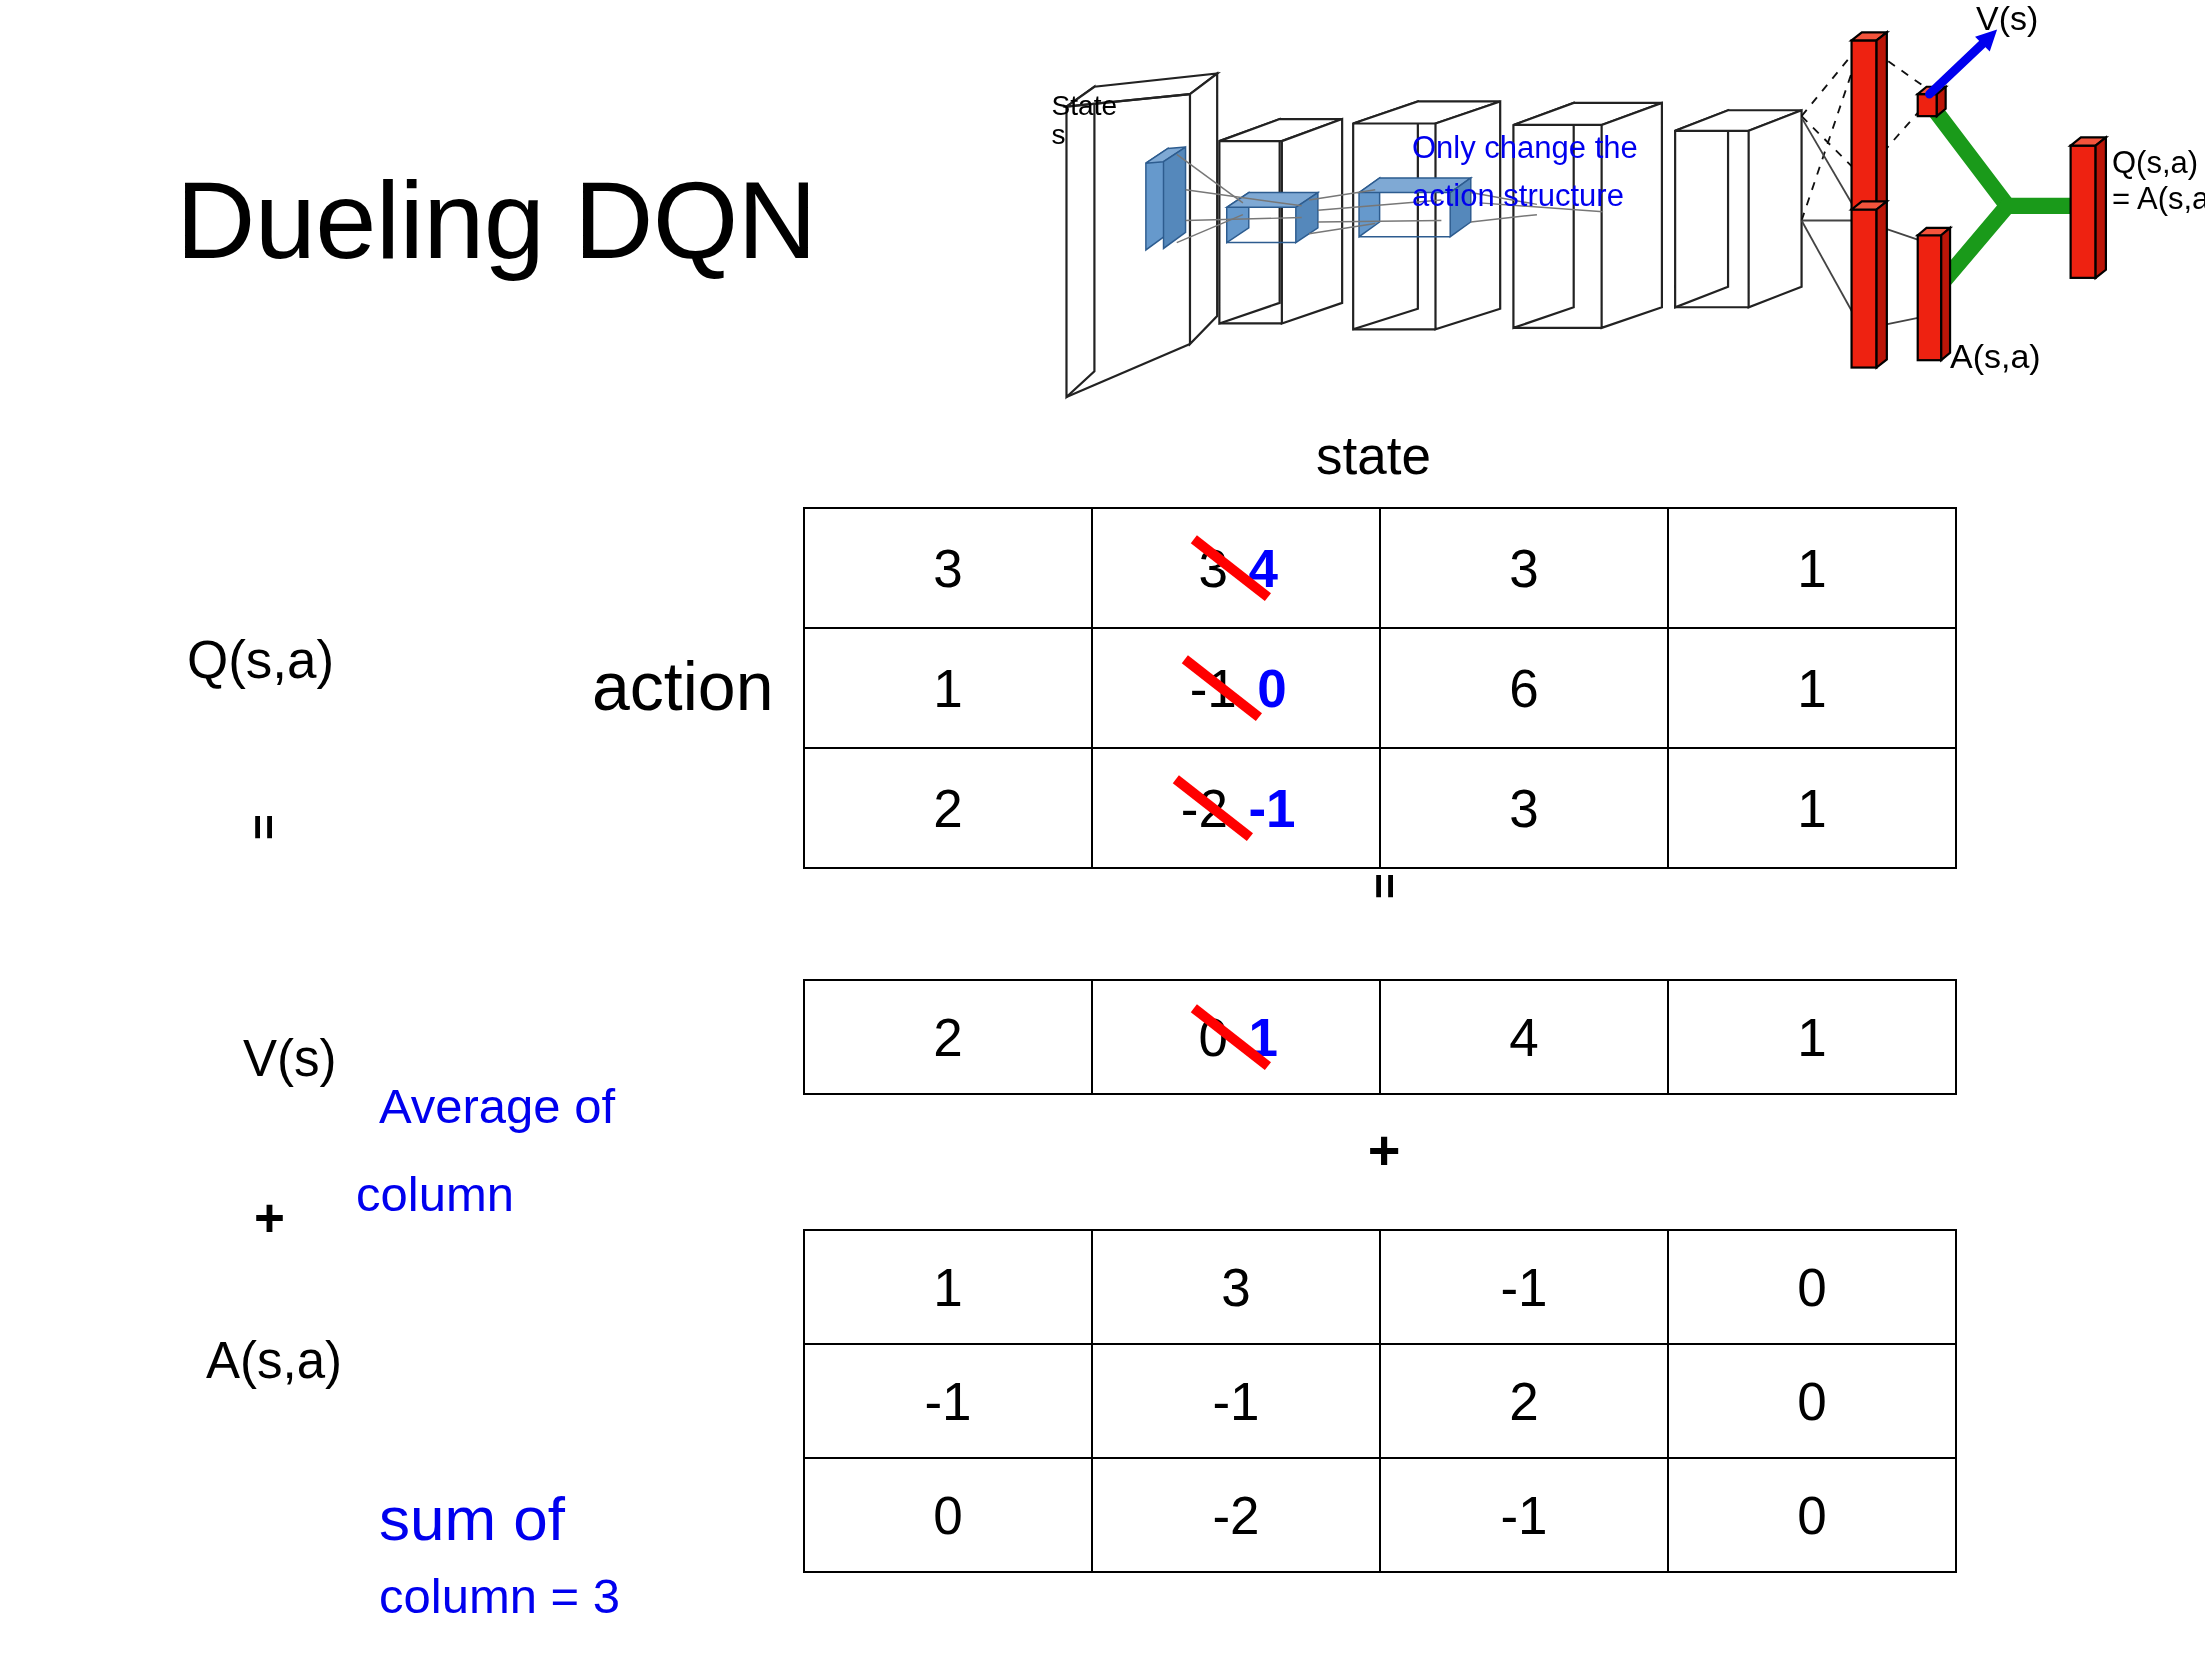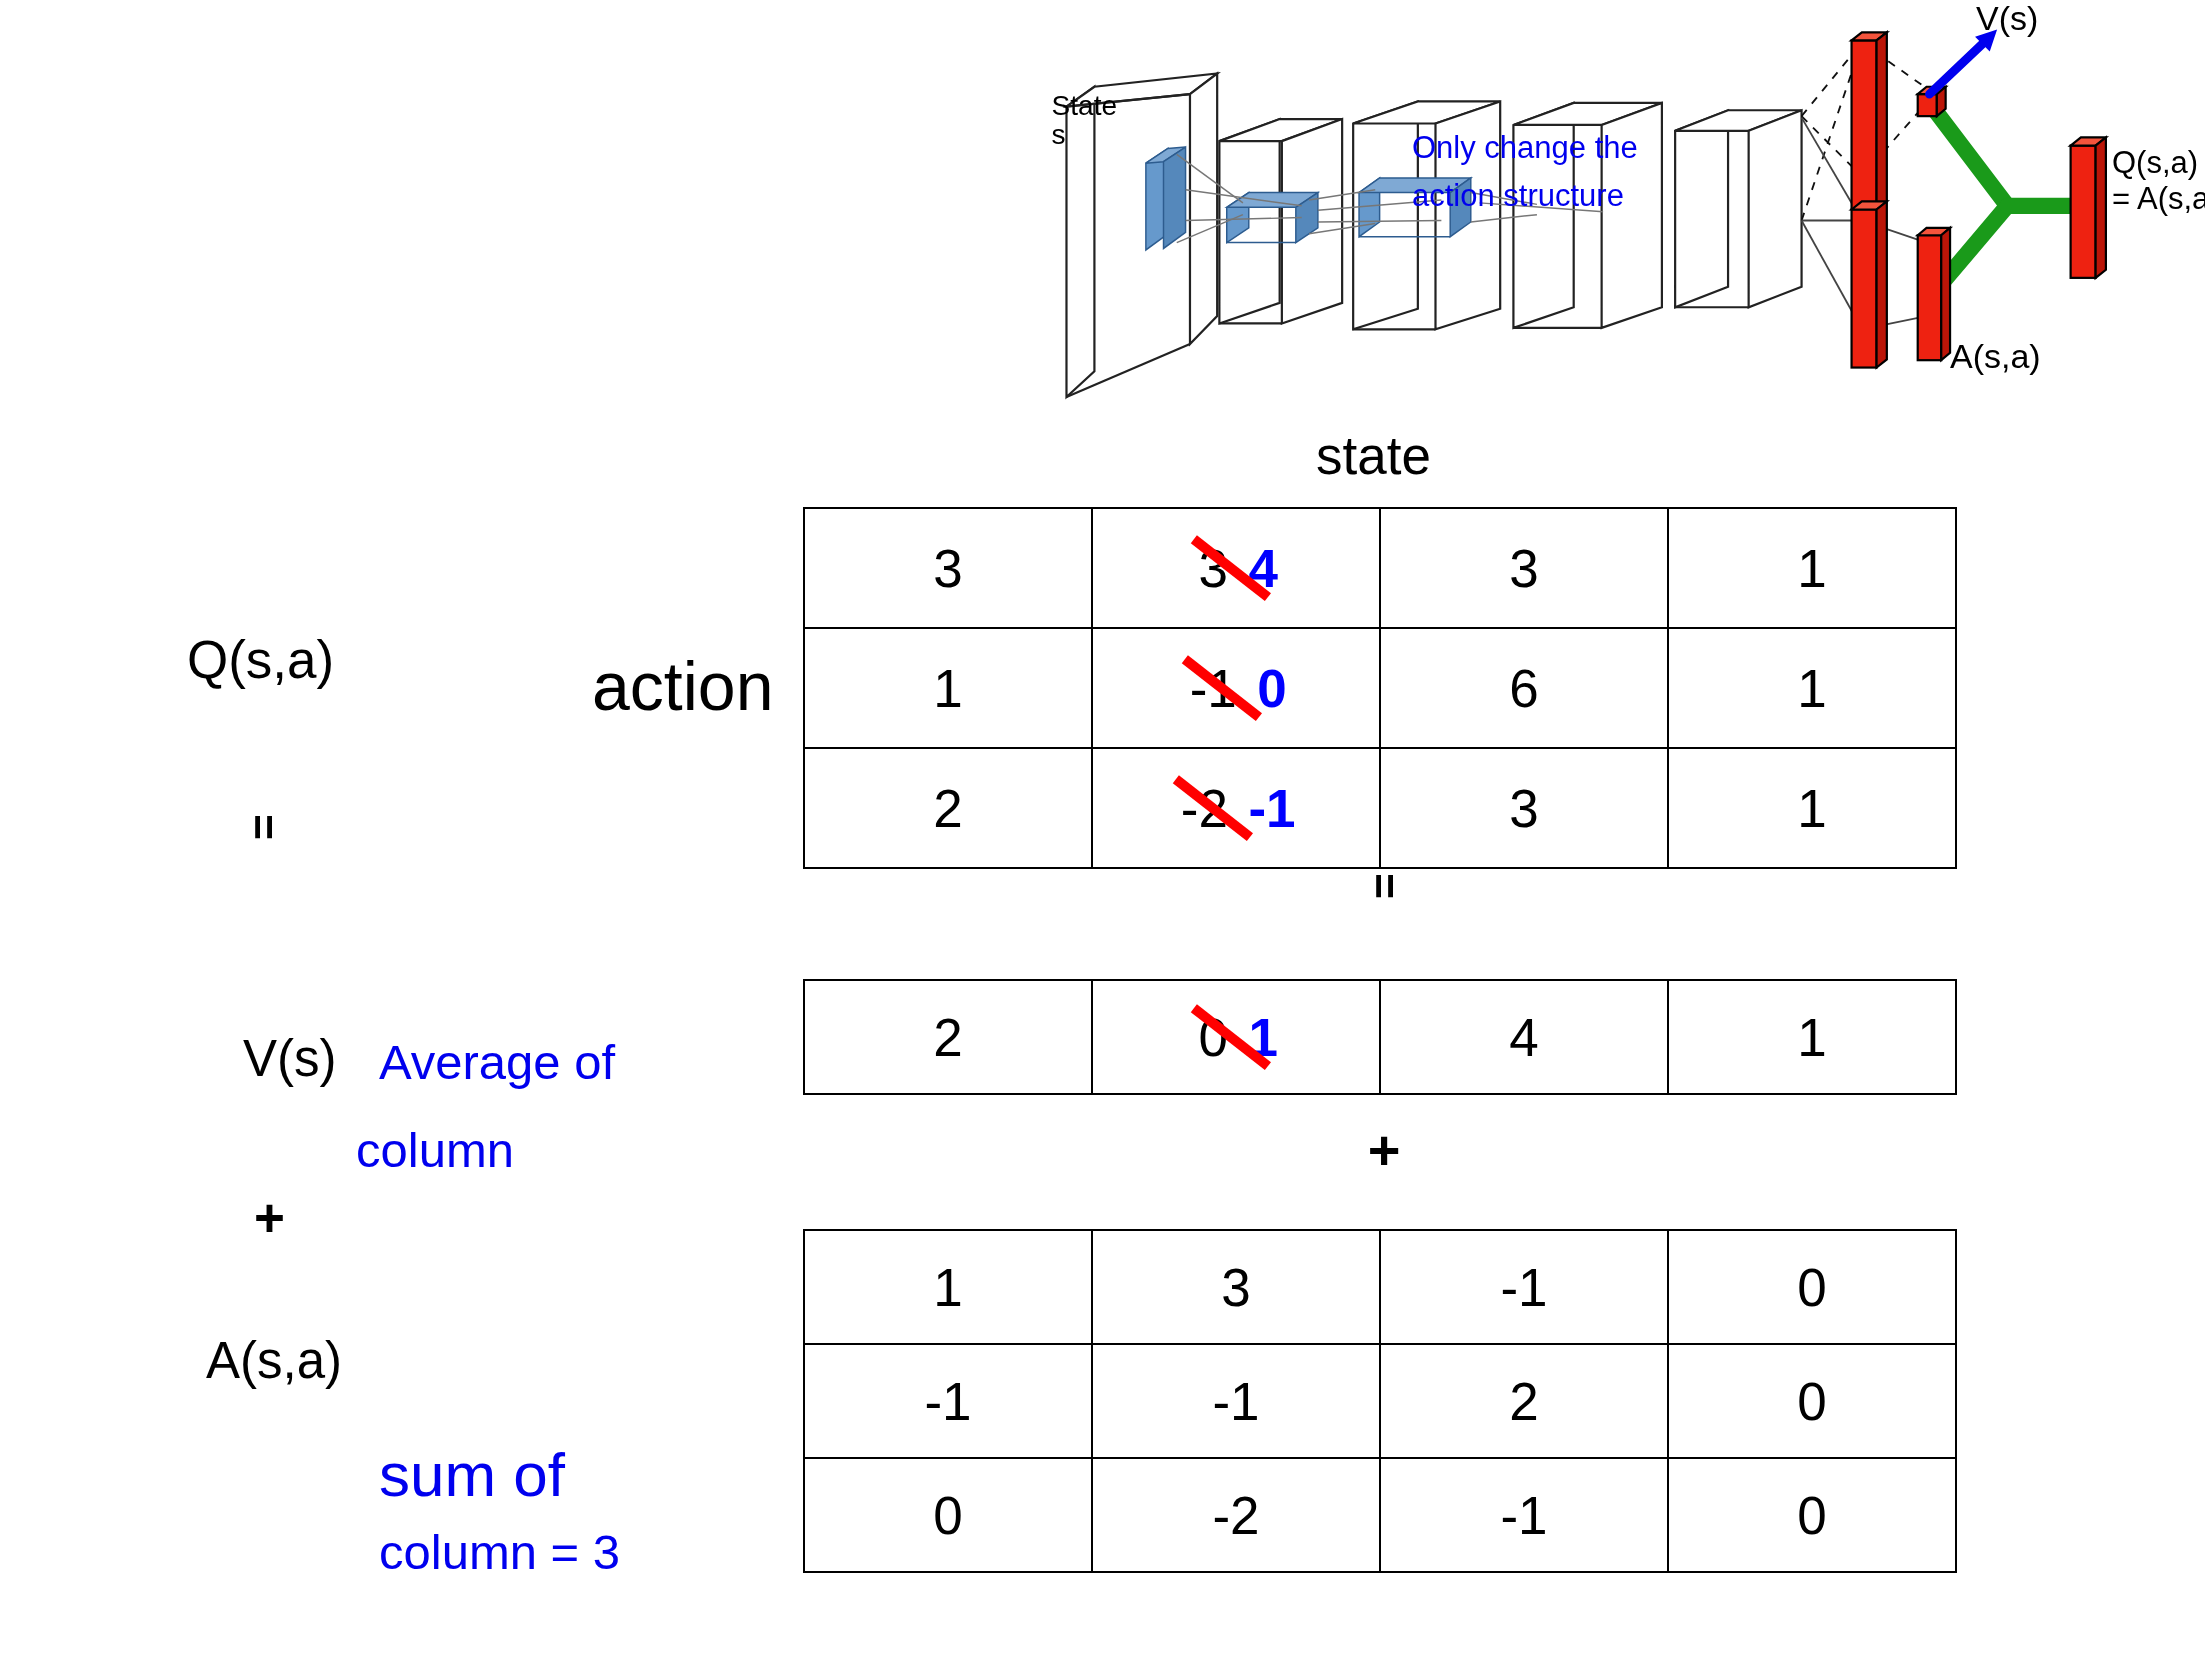--- a/index.html
+++ b/index.html
@@ -62,20 +62,21 @@
     position: absolute;
     color: #000000;
     font-family: "Liberation Sans", sans-serif;
     white-space: nowrap;
   }
   .blue-note {
     position: absolute;
     color: #0000EE;
     font-family: "Liberation Sans", sans-serif;
     line-height: 1.22;
+    margin-top: 44px;
   }
 
   
   .grid {
     position: absolute;
     border-collapse: collapse;
     table-layout: fixed;
   }
   .grid td {
     border: 2.2px solid #000000;
@@ -137,20 +138,21 @@
     font-size: 44px;
     font-weight: 600;
     line-height: 1;
   }
 </style>
 </head>
 <body>
 
 <div id="slide">
 
+  <div id="title">Dueling DQN</div>
 
   <div id="netdiagram">
     <svg width="1147" height="419" viewBox="0 0 1560 570">
       <g fill="none" stroke="#222222" stroke-width="3">
 
         <polygon points="10,145 48,118 48,505 10,540" fill="#ffffff" stroke="#222222"></polygon>
         <polygon points="10,145 48,118 215,100 178,128" fill="#ffffff" stroke="#222222"></polygon>
         <polygon points="178,128 215,100 215,430 178,468" fill="#ffffff" stroke="#222222"></polygon>
         <line x1="10" y1="540" x2="178" y2="468"></line>
         <line x1="10" y1="145" x2="178" y2="128"></line>

